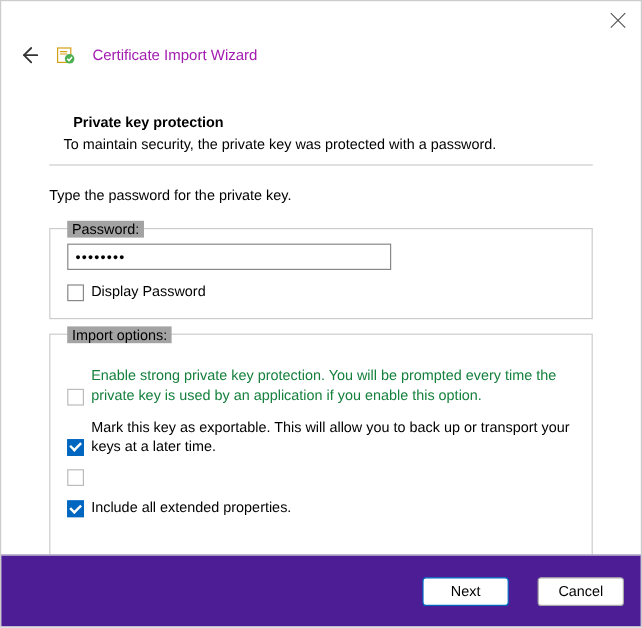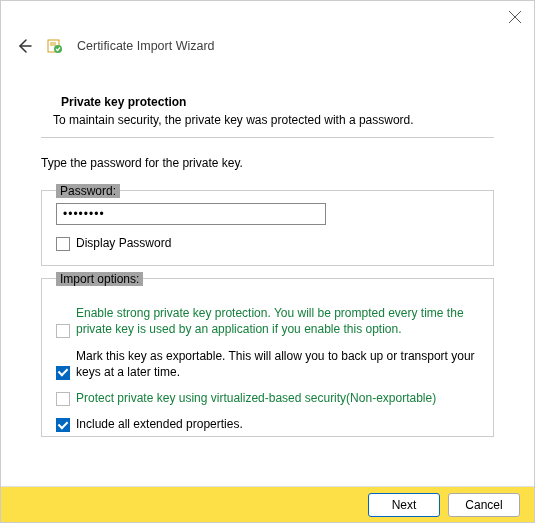--- a/index.html
+++ b/index.html
@@ -35,21 +35,21 @@
       width: 18px; height: 18px;
       stroke: #333;
       cursor: pointer;
       stroke-width: 1.5;
     }
     .cert-icon {
       width: 16px; height: 16px;
     }
     .wizard-title {
       font-size: 12.5px;
-      color: #404040;
+      color: #a21caf;
       font-weight: 400;
     }
     .content {
       padding: 34px 40px 0 40px;
     }
     .section-title {
       font-weight: 600;
       font-size: 12px;
       margin-bottom: 4px;
       padding-left: 20px;
@@ -115,32 +115,32 @@
       background: #0067c0;
       border-color: #0067c0;
     }
     .cb.checked::after {
       content: "";
       width: 4px; height: 7px;
       border: solid #fff;
       border-width: 0 2px 2px 0;
       transform: rotate(45deg) translate(-1px,-1px);
     }
-    .fieldset.import { padding-bottom: 4px; }
+    .fieldset.import { padding-bottom: 32px; }
     .footer {
       position: absolute;
       bottom: 0; left: 0; right: 0;
-      height: 36px;
+      height: 60px;
       border-top: 1px solid #e0e0e0;
-      background: #fde047;
+      background: #4c1d95;
       display: flex;
       justify-content: flex-end;
       align-items: center;
       padding-right: 14px;
-      gap: 8px;
+      gap: 24px;
     }
     .btn {
       min-width: 72px;
       height: 24px;
       font-size: 12px;
       background: #fff;
       border: 1px solid #aaa;
       border-radius: 3px;
       cursor: pointer;
       padding: 0 14px;
@@ -195,21 +195,20 @@
       <span>Enable strong private key protection. You will be prompted every time the private key is used by an application if you enable this option.</span>
     </div>
 
     <div class="checkbox-row">
       <div class="cb checked"></div>
       <span>Mark this key as exportable. This will allow you to back up or transport your keys at a later time.</span>
     </div>
 
     <div class="checkbox-row disabled">
       <div class="cb disabled"></div>
-      <span>Protect private key using virtualized-based security(Non-exportable)</span>
     </div>
 
     <div class="checkbox-row">
       <div class="cb checked"></div>
       <span>Include all extended properties.</span>
     </div>
   </div>
 </div>
 
 <div class="footer">

